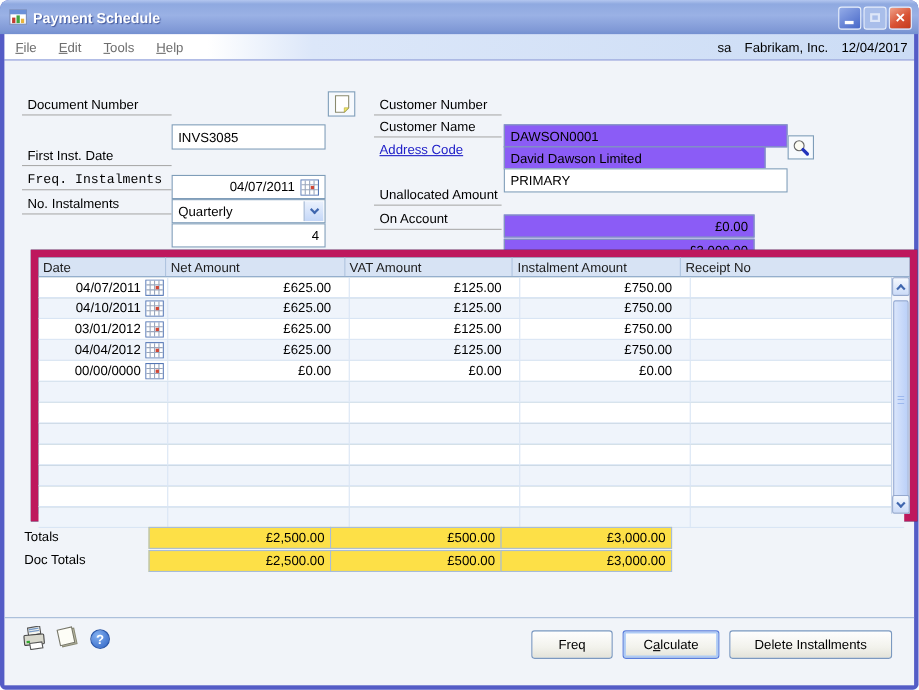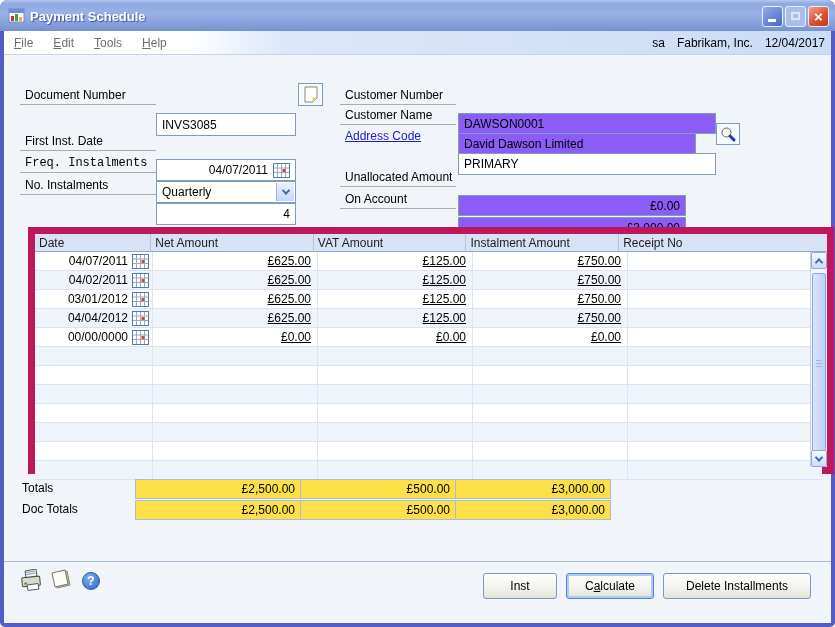--- a/index.html
+++ b/index.html
@@ -60,21 +60,21 @@
   .ghead .hc { border-right:1px solid #AFC4DF; padding:2px 0 0 4px; color:#1d1d1d; overflow:hidden; white-space:nowrap; }
   .hc.w-date{width:118px;} .hc.w-net{width:165px;} .hc.w-vat{width:155px;}
   .hc.w-inst{width:155px;} .hc.w-rec{width:211px; border-right:none;}
   .gbody { position:absolute; left:0; top:18px; bottom:0; width:787px; }
   .row { display:flex; height:19px; border-bottom:1px solid #D9E5F4; background:#fff; }
   .row:nth-child(even) { background:#EFF4FB; }
   .cell { border-right:1px solid #D9E5F4; height:100%; display:flex; align-items:center; overflow:hidden; }
   .c-date{width:118px; justify-content:flex-end; padding-right:3px; gap:4px;}
   .c-net{width:165px;} .c-vat{width:155px;} .c-inst{width:155px;}
   .c-rec{width:194px; border-right:none;}
-  .num { justify-content:flex-end; padding-right:6px;text-decoration:underline; }
+  .num { justify-content:flex-end; padding-right:16px; }
   .cal { width:17px; height:15px; flex:0 0 auto; display:flex; }
 
   
   .vscroll { position:absolute; right:0; top:18px; bottom:0; width:17px; background:#F3F6FC;
              border-left:1px solid #C4D3E8; }
   .sb-btn { position:absolute; left:0; width:16px; height:17px; border:1px solid #95A9CE; border-radius:2px;
             background:linear-gradient(180deg,#F5F9FE,#CBDBF8); display:flex; align-items:center; justify-content:center; }
   .sb-up { top:0; } .sb-down { bottom:0; }
   .sb-thumb { position:absolute; left:1px; width:14px; top:21px; height:182px;
               border:1px solid #90A7D2; border-radius:2px;
@@ -231,21 +231,21 @@
               </span>
             </div>
           <div class="cell c-net num">£625.00</div>
           <div class="cell c-vat num">£125.00</div>
           <div class="cell c-inst num">£750.00</div>
           <div class="cell c-rec"></div>
         </div>
 
         <div class="row">
           <div class="cell c-date">
-              <span>04/02/2011</span>
+              <span>04/10/2011</span>
               <span class="cal">
                 <svg width="17" height="15" viewBox="0 0 17 15">
                   <rect x="0.5" y="0.5" width="16" height="14" fill="#fff" stroke="#5577B5"></rect>
                   <path d="M4.5 1 v13 M8.5 1 v13 M12.5 1 v13 M1 5 h15 M1 9.5 h15" stroke="#9AA7BD" fill="none"></path>
                   <rect x="9.5" y="6" width="3" height="3" fill="#D14836"></rect>
                 </svg>
               </span>
             </div>
           <div class="cell c-net num">£625.00</div>
           <div class="cell c-vat num">£125.00</div>
@@ -402,18 +402,18 @@
         <polygon points="5,5 18,2 21,16 8,19" fill="#BDBDA8" stroke="#8A8A75"></polygon>
         <polygon points="3,4 16,1 19,15 6,18" fill="#FDFDF6" stroke="#77776A"></polygon>
       </svg>
     </div>
     <div class="tool-icon" style="left:74px; top:514px;">
       <span class="help-circle">
           <span>?</span>
         </span>
     </div>
 
-    <div class="btn" style="left:479px; width:74px;">Inst</div>
+    <div class="btn" style="left:479px; width:74px;">Freq</div>
     <div class="btn default" style="left:562px; width:88px;justify-content:center;">C<u>a</u>lculate</div>
     <div class="btn" style="left:659px; width:148px;">Delete Installments</div>
 
   </div>
 </div>
 
 </body></html>

